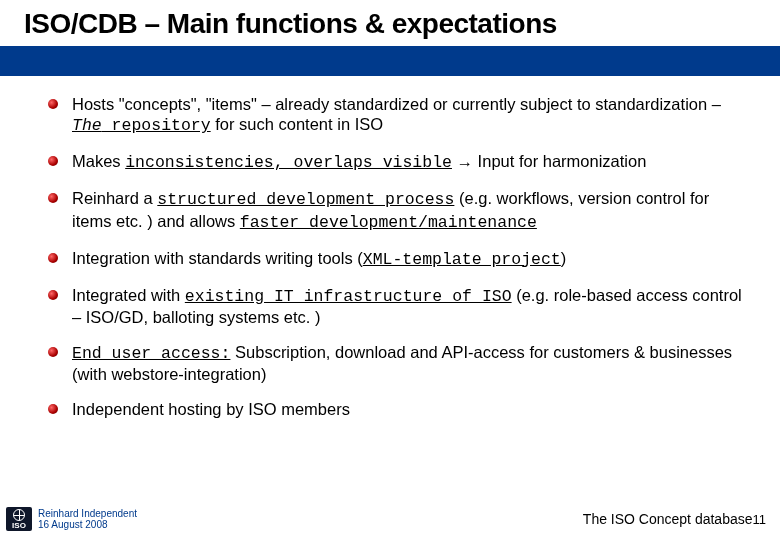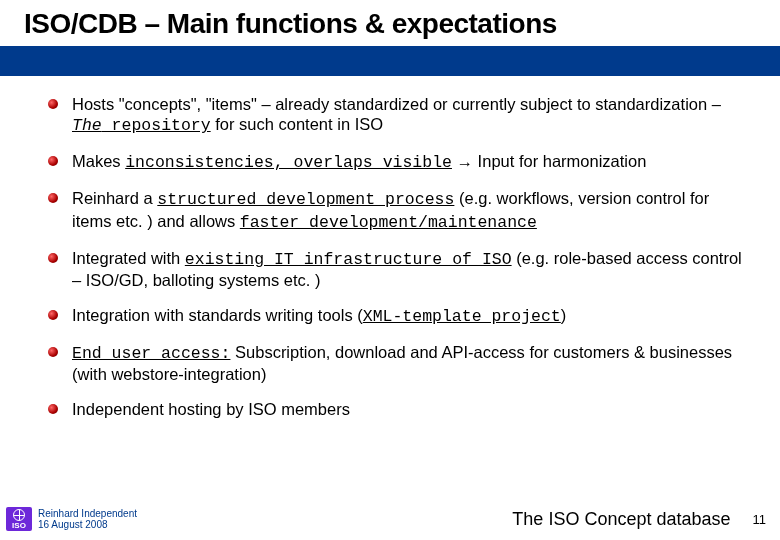--- a/index.html
+++ b/index.html
@@ -56,21 +56,21 @@
     height: 36px;
     display: flex;
     align-items: center;
     padding: 0 14px 6px 6px;
     font-size: 10px;
     color: #003a8c;
   }
   .logo {
     width: 26px;
     height: 24px;
-    background: #6d28d9;
+    background: #0f172a;
     color: #fff;
     font-size: 8px;
     font-weight: bold;
     display: flex;
     flex-direction: column;
     align-items: center;
     justify-content: center;
     border-radius: 2px;
     margin-right: 6px;
     line-height: 1;
@@ -80,22 +80,22 @@
     position: relative; margin-bottom: 1px;
   }
   .logo .globe::before {
     content:""; position:absolute; left:0; right:0; top:50%; border-top:1px solid #fff;
   }
   .logo .globe::after {
     content:""; position:absolute; top:0; bottom:0; left:50%; border-left:1px solid #fff;
   }
   .author-block { line-height: 1.15; }
   .footer-spacer { flex: 1; }
-  .footer-right { font-size: 18px; color: #000; }
-  .page-num { margin-left: 22px; color:#000; font-size: 13px; }
+  .footer-right { font-size: 14px; color: #000; }
+  .page-num { margin-left: 0; color:#000; font-size: 13px; }
 </style>
 </head>
 <body>
 
 <div class="slide">
 
   <div class="header">
     <div class="title-row">
       <h1>ISO/CDB – Main functions &amp; expectations</h1>
     </div>
@@ -112,25 +112,25 @@
 
       <li>
         <span>Makes </span><span class="u">inconsistencies, overlaps visible</span><span> → Input for harmonization</span>
       </li>
 
       <li>
         <span>Reinhard a </span><span class="u">structured development process</span><span> (e.g. workflows, version control for items etc. ) and allows </span><span class="u">faster development/maintenance</span>
       </li>
 
       <li>
-        <span>Integrated with </span><span class="u">existing IT infrastructure of ISO</span><span> (e.g. role-based access control – ISO/GD, balloting systems etc. )</span>
+        <span>Integration with standards writing tools (</span><span class="u">XML-template project</span><span>)</span>
       </li>
 
       <li>
-        <span>Integration with standards writing tools (</span><span class="u">XML-template project</span><span>)</span>
+        <span>Integrated with </span><span class="u">existing IT infrastructure of ISO</span><span> (e.g. role-based access control – ISO/GD, balloting systems etc. )</span>
       </li>
 
       <li>
         <span class="u">End user access:</span><span> Subscription, download and API-access for customers &amp; businesses (with webstore-integration)</span>
       </li>
 
       <li>
         <span>Independent hosting by ISO members</span>
       </li>
 

